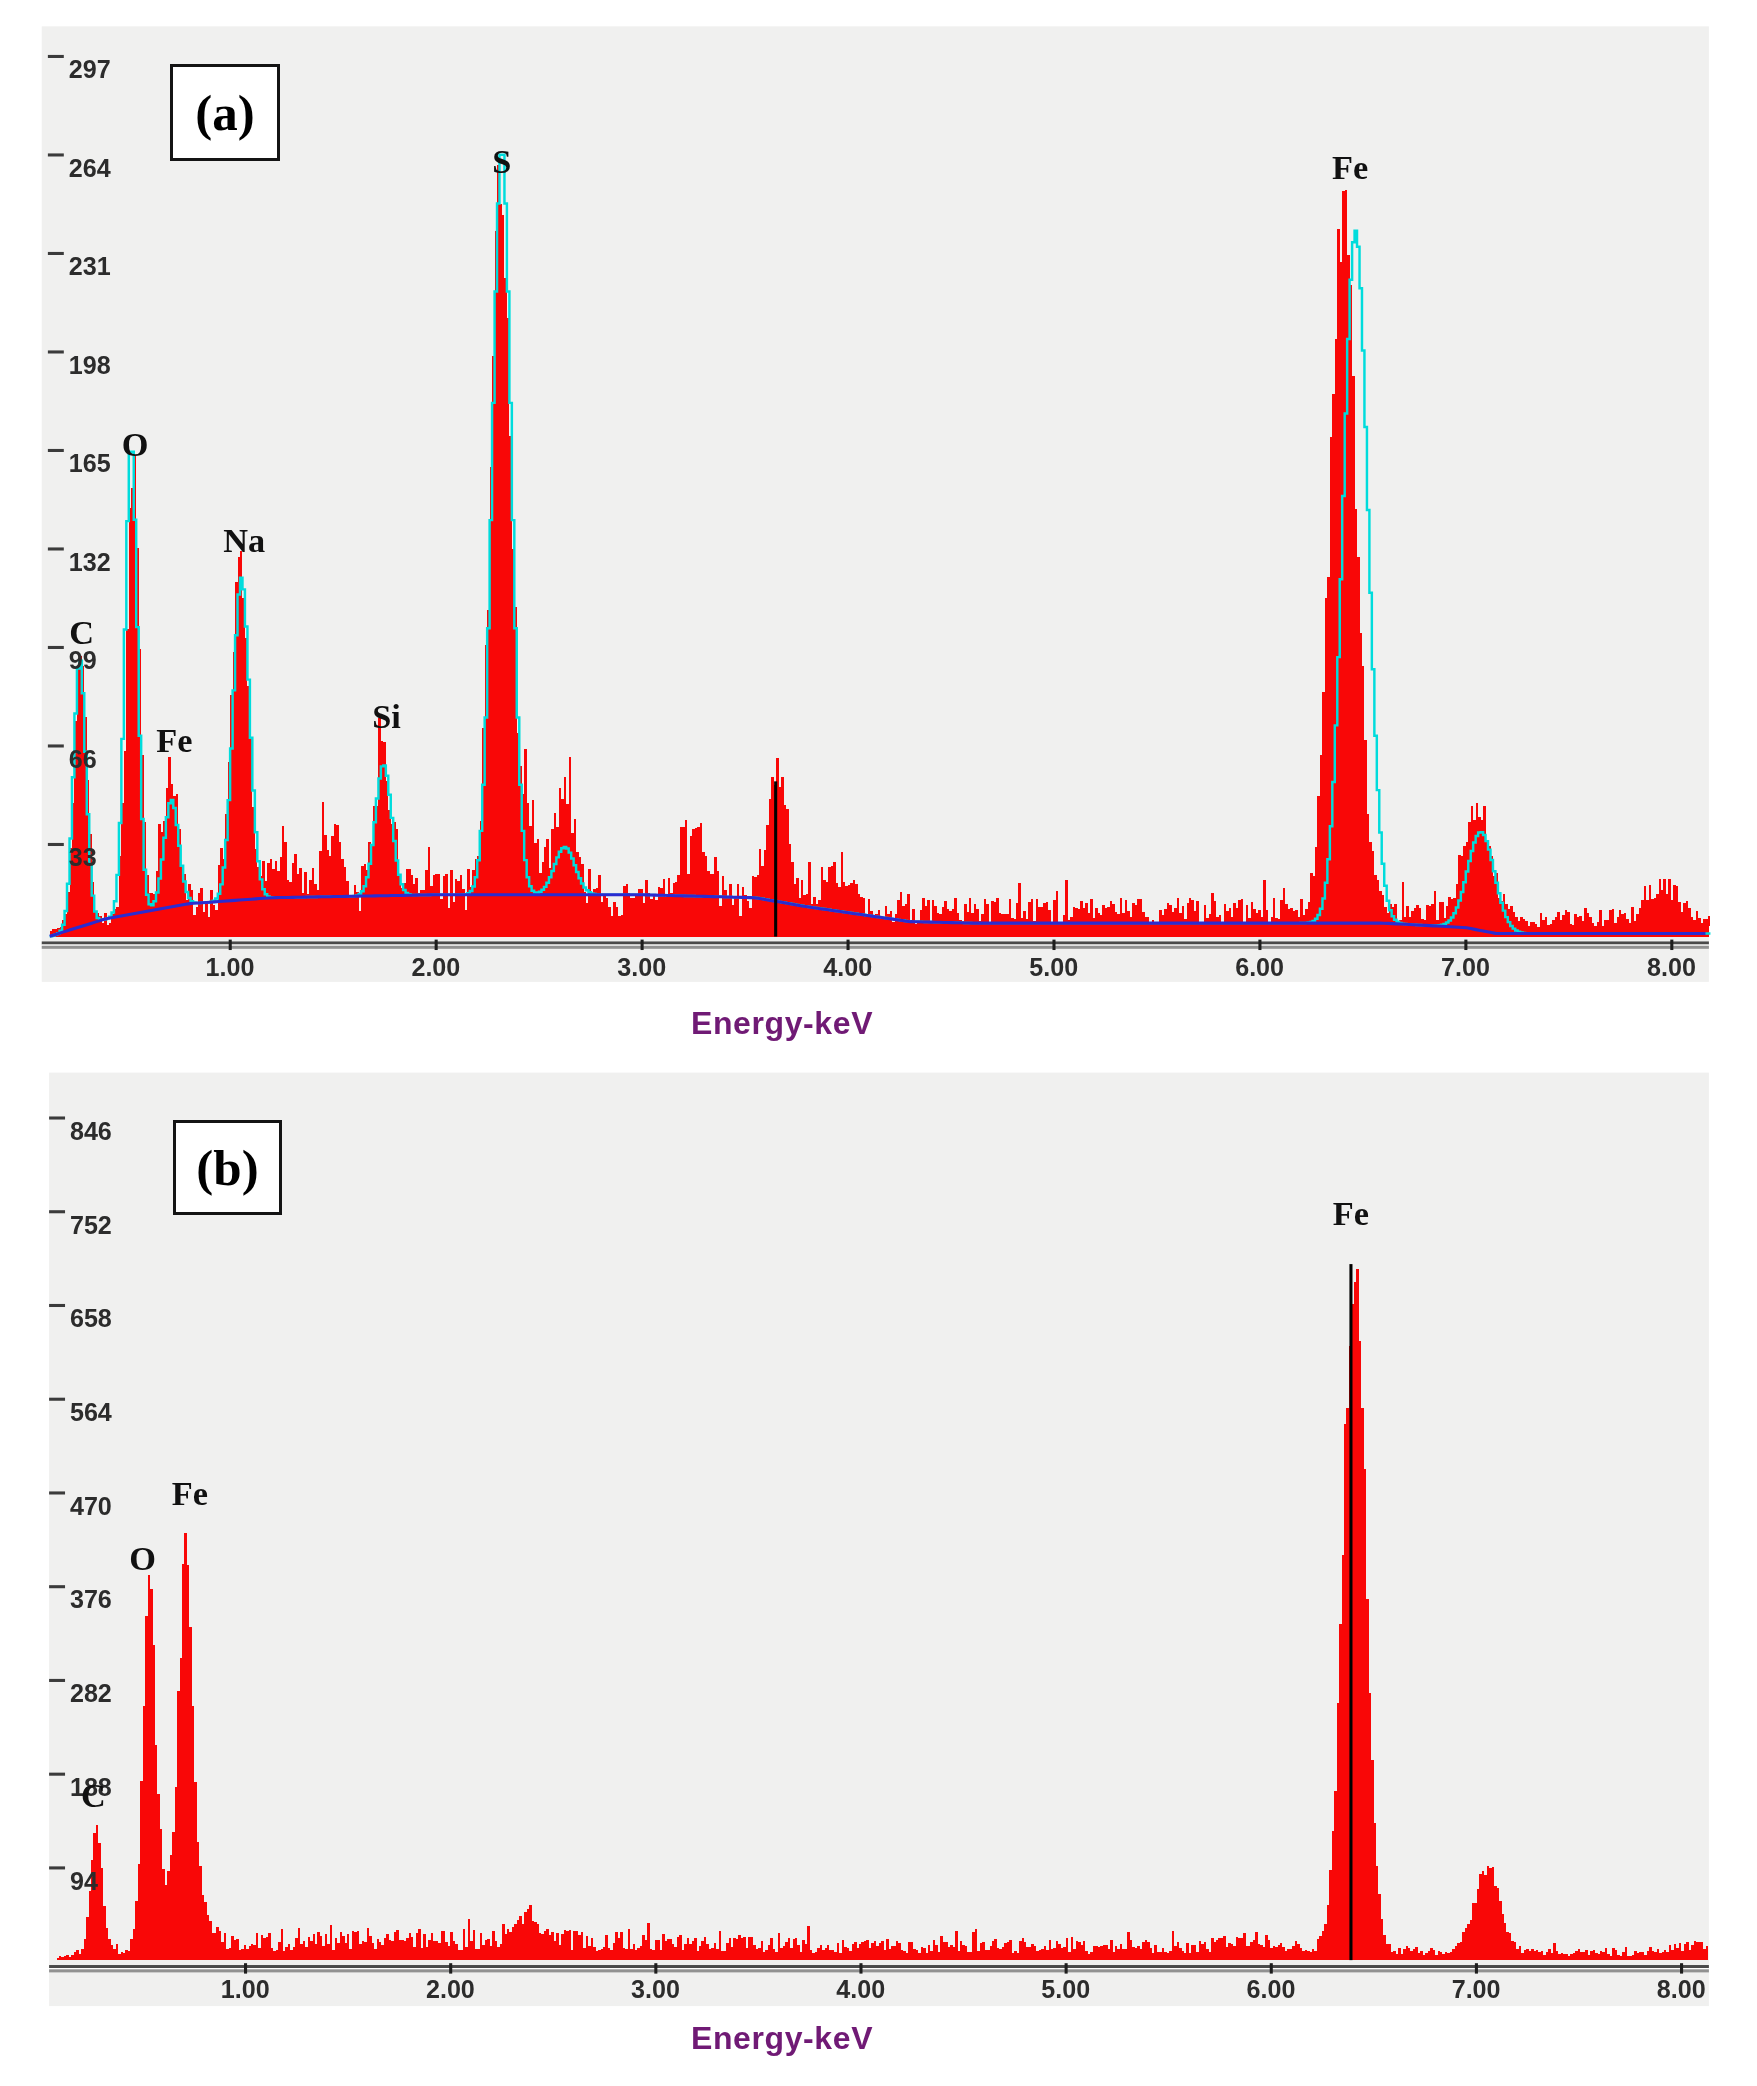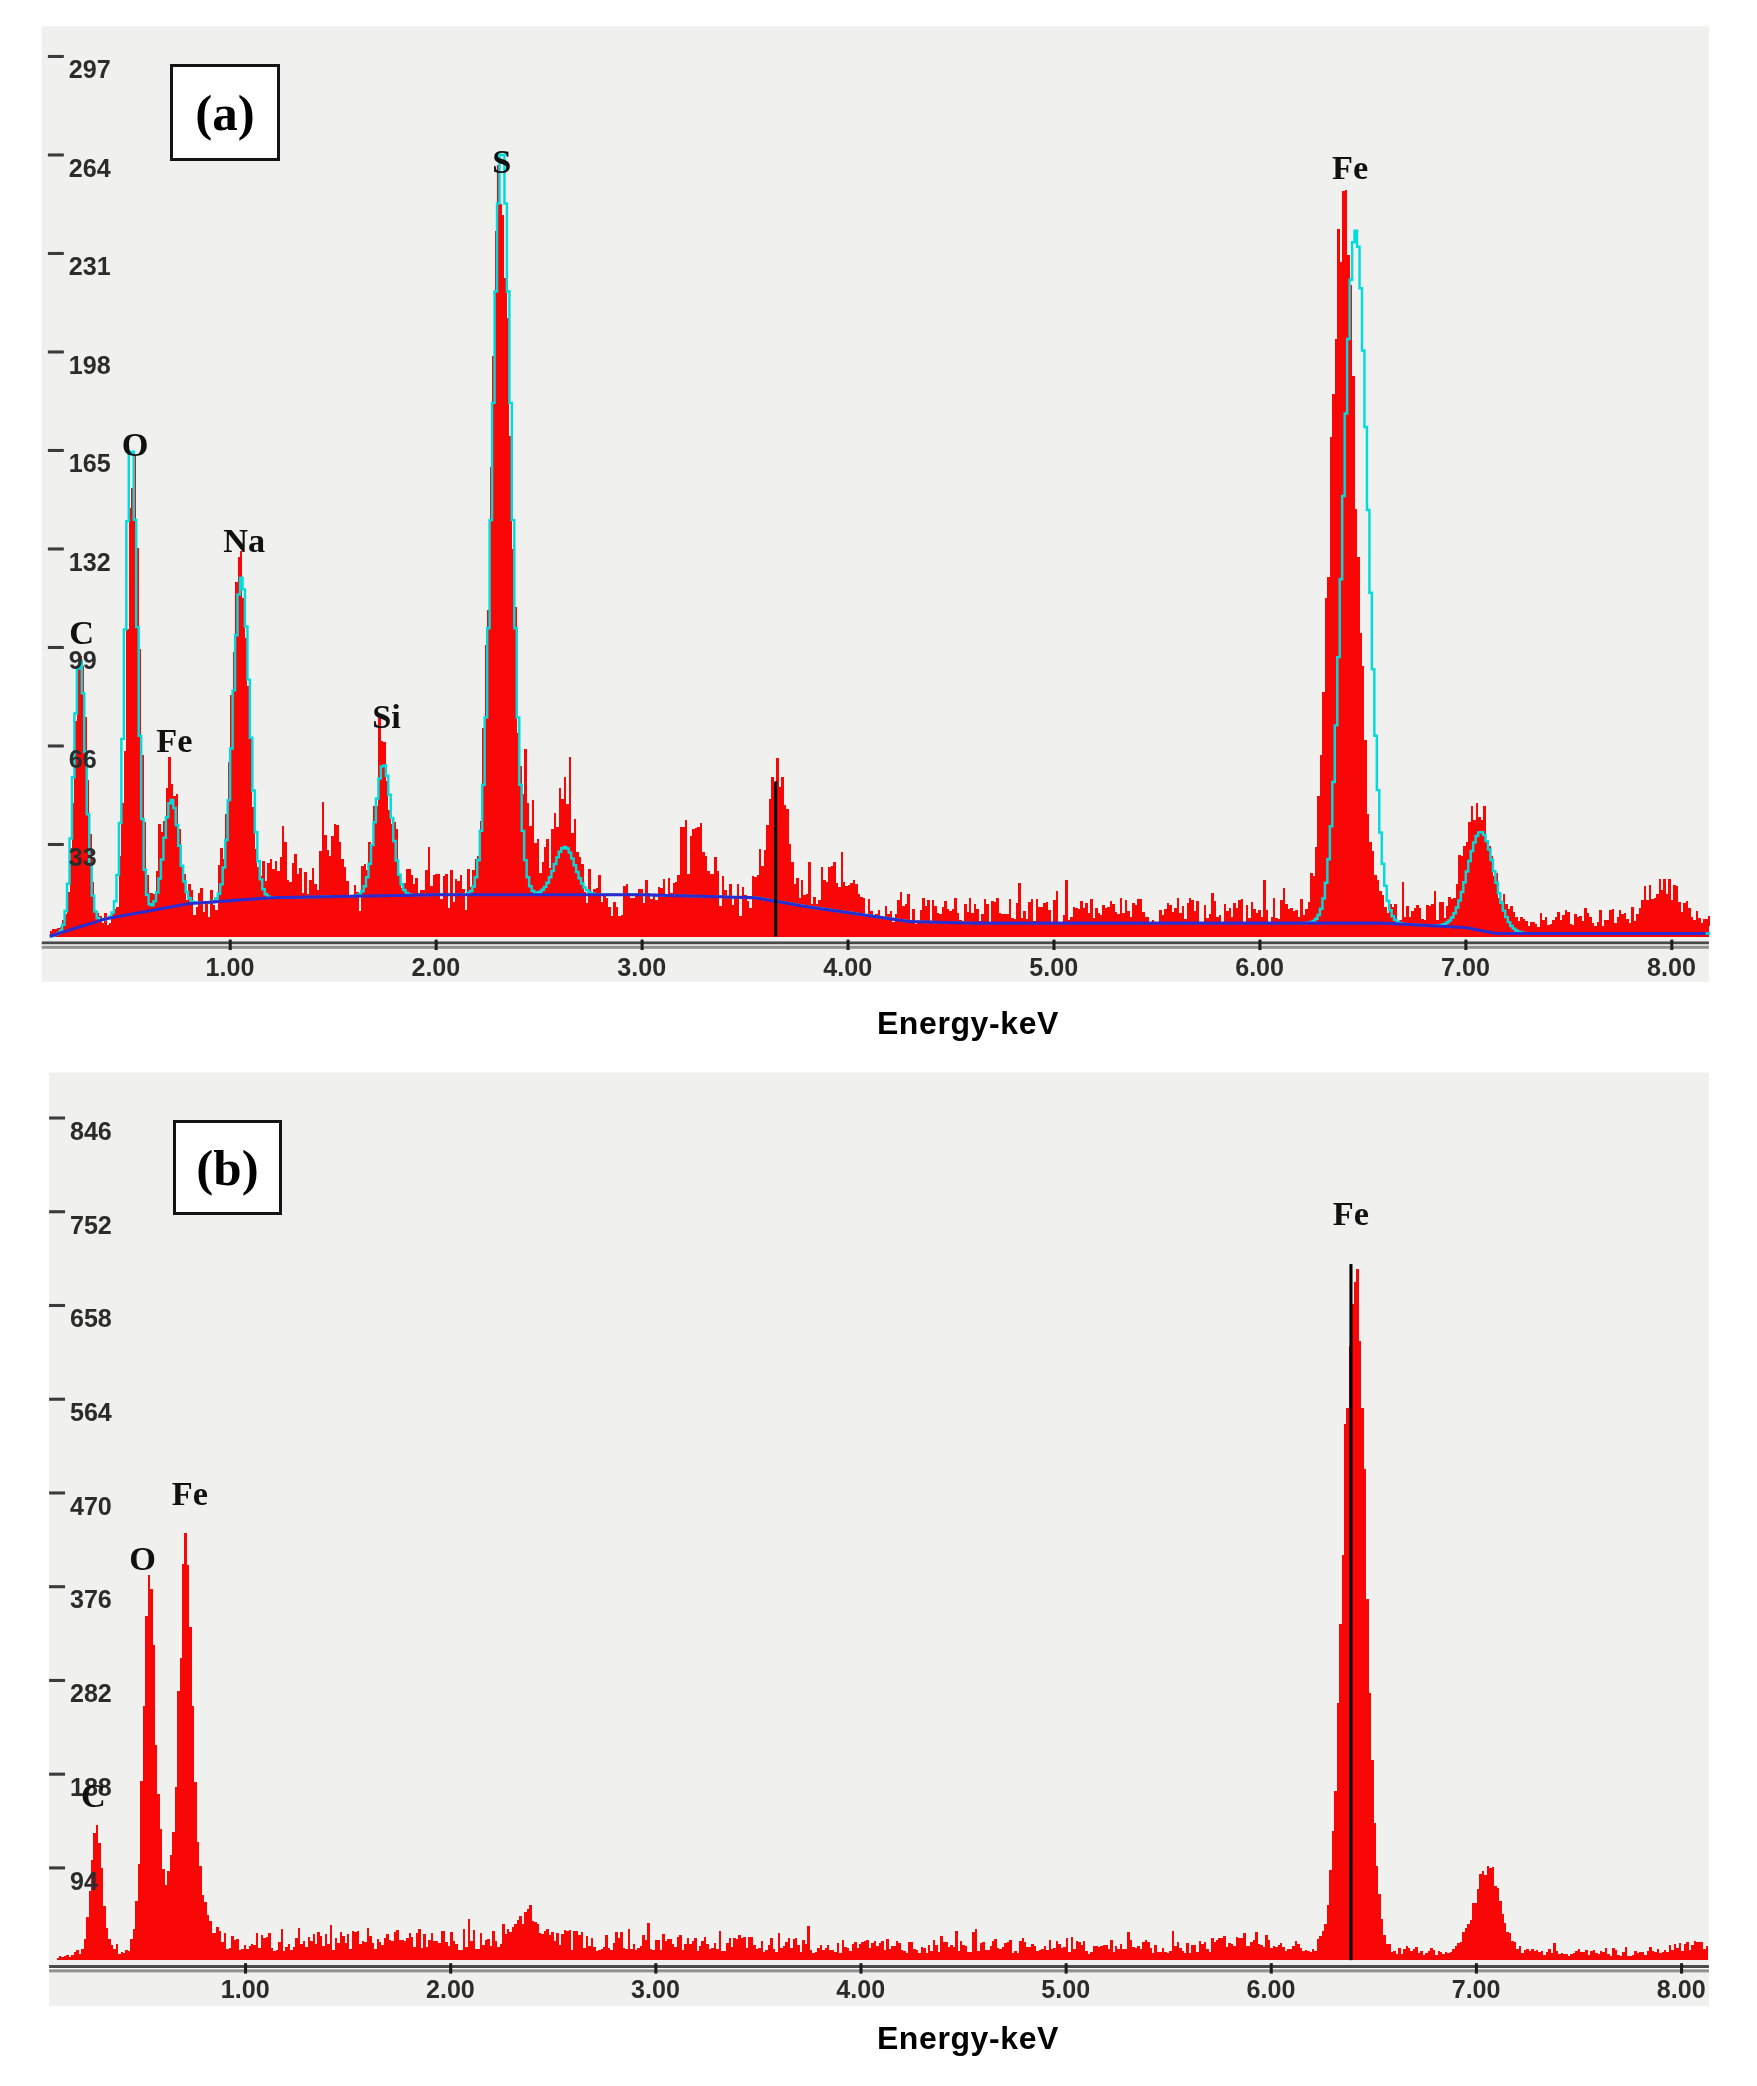--- a/index.html
+++ b/index.html
@@ -4,22 +4,22 @@
 <style>
   html,body{margin:0;padding:0;background:#ffffff;}
   .page{position:relative;width:1758px;height:2087px;background:#fff;overflow:hidden;
         font-family:"Liberation Sans",sans-serif;}
   .spectra-svg{position:absolute;left:0;top:0;}
   .panel-box{position:absolute;background:#ffffff;border:3.1px solid #141414;
              display:flex;align-items:center;justify-content:center;
              font-family:"Liberation Serif",serif;font-weight:bold;font-size:51px;color:#000;}
   .panel-box-a{left:170px;top:64px;width:104px;height:91px;}
   .panel-box-b{left:173px;top:1120px;width:103px;height:89px;}
-  .xlabel{position:absolute;left:691px;width:368px;text-align:right;
-          font-family:"Liberation Sans",sans-serif;font-weight:600;font-size:32px;color:#000000;
+  .xlabel{position:absolute;left:691px;width:368px;text-align:left;
+          font-family:"Liberation Sans",sans-serif;font-weight:600;font-size:32px;color:#701a75;
           letter-spacing:0.6px;}
   .xlabel-a{top:1005px;}
   .xlabel-b{top:2020px;}
 </style>
 </head>
 <body>
 
 <div class="page">
 
   <svg id="spectra-svg" class="spectra-svg" width="1758" height="2087" viewBox="0 0 2868 3405">

